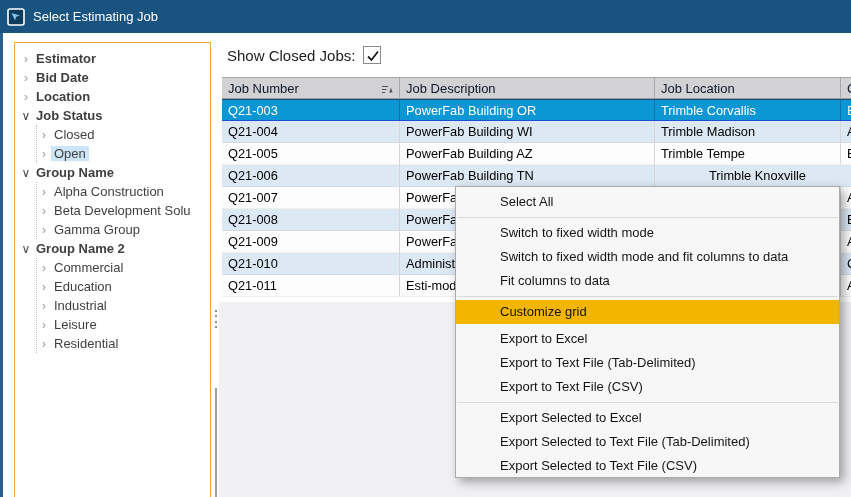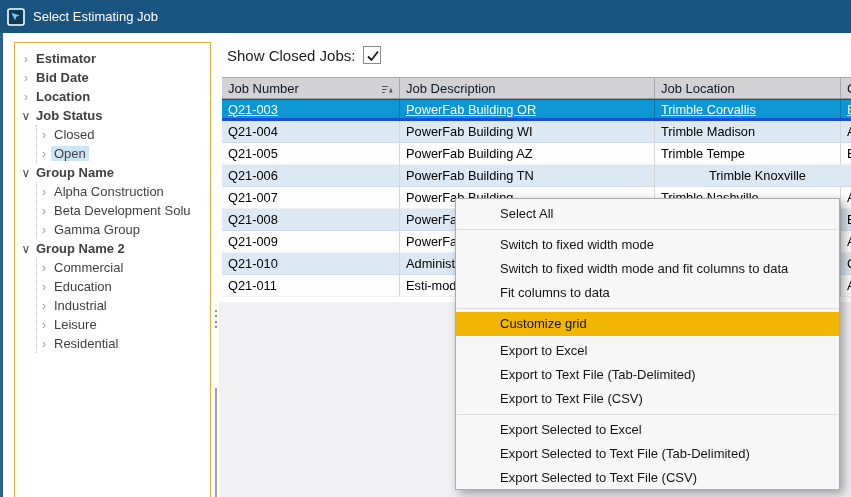--- a/index.html
+++ b/index.html
@@ -39,27 +39,27 @@
   
   .grid { position:absolute; left:222px; top:77px; width:629px; height:225px; background:#fff;
     font-size:12.8px; overflow:hidden; }
   .g-header { display:flex; height:22px; background:#D2D2D5; border-top:1px solid #A8A8AC;
     border-bottom:1px solid #9C9CA0; color:#0f172a; font-size:13px; }
   .g-hcell { display:flex; align-items:center; padding-left:6px; border-right:1px solid #A8A8AC;
     position:relative; flex:none; overflow:hidden; white-space:nowrap; }
   .g-hcell .sort-ico { position:absolute; right:6px; top:6px; }
   .g-row { display:flex; height:22px; background:#FDFDFE; }
   .g-row.alt { background:#DCE8F4; }
-  .g-row.selected { background:#0D96D4; color:#fff; border-top:1px solid #1A4E79; border-bottom:3px solid #1d4ed8; height:22px;text-decoration:underline; }
+  .g-row.selected { background:#0D96D4; color:#fff; border-top:1px solid #1A4E79; border-bottom:1px solid #1d4ed8; height:22px; }
   .g-cell { display:flex; align-items:center; padding-left:6px; border-right:1px solid #D6D6D9;
     border-bottom:1px solid rgba(0,0,0,0.05); flex:none; overflow:hidden; white-space:nowrap; }
   .g-row.selected .g-cell { border-right:1px solid rgba(16,60,92,0.4); border-bottom:none; }
 
   
-  .ctx-menu { position:absolute; left:455px; top:198px; width:385px; height:292px;
+  .ctx-menu { position:absolute; left:455px; top:186px; width:385px; height:292px;
     background:#F7F7F8; border:1px solid #ABABAF; box-shadow:4px 4px 10px rgba(0,0,0,0.35);
     padding:3px 0; z-index:50; }
   .ctx-item { height:24px; line-height:24px; padding-left:44px; font-size:13px; color:#141414;
     white-space:nowrap; cursor:default; }
   .ctx-item.hl { background:#F2B600; }
   .ctx-item.gap { margin-top:3px; }
   .ctx-sep { border-top:1px solid #DCDCDE; margin:3px 1px; height:0; }
 </style>
 </head>
 <body>

